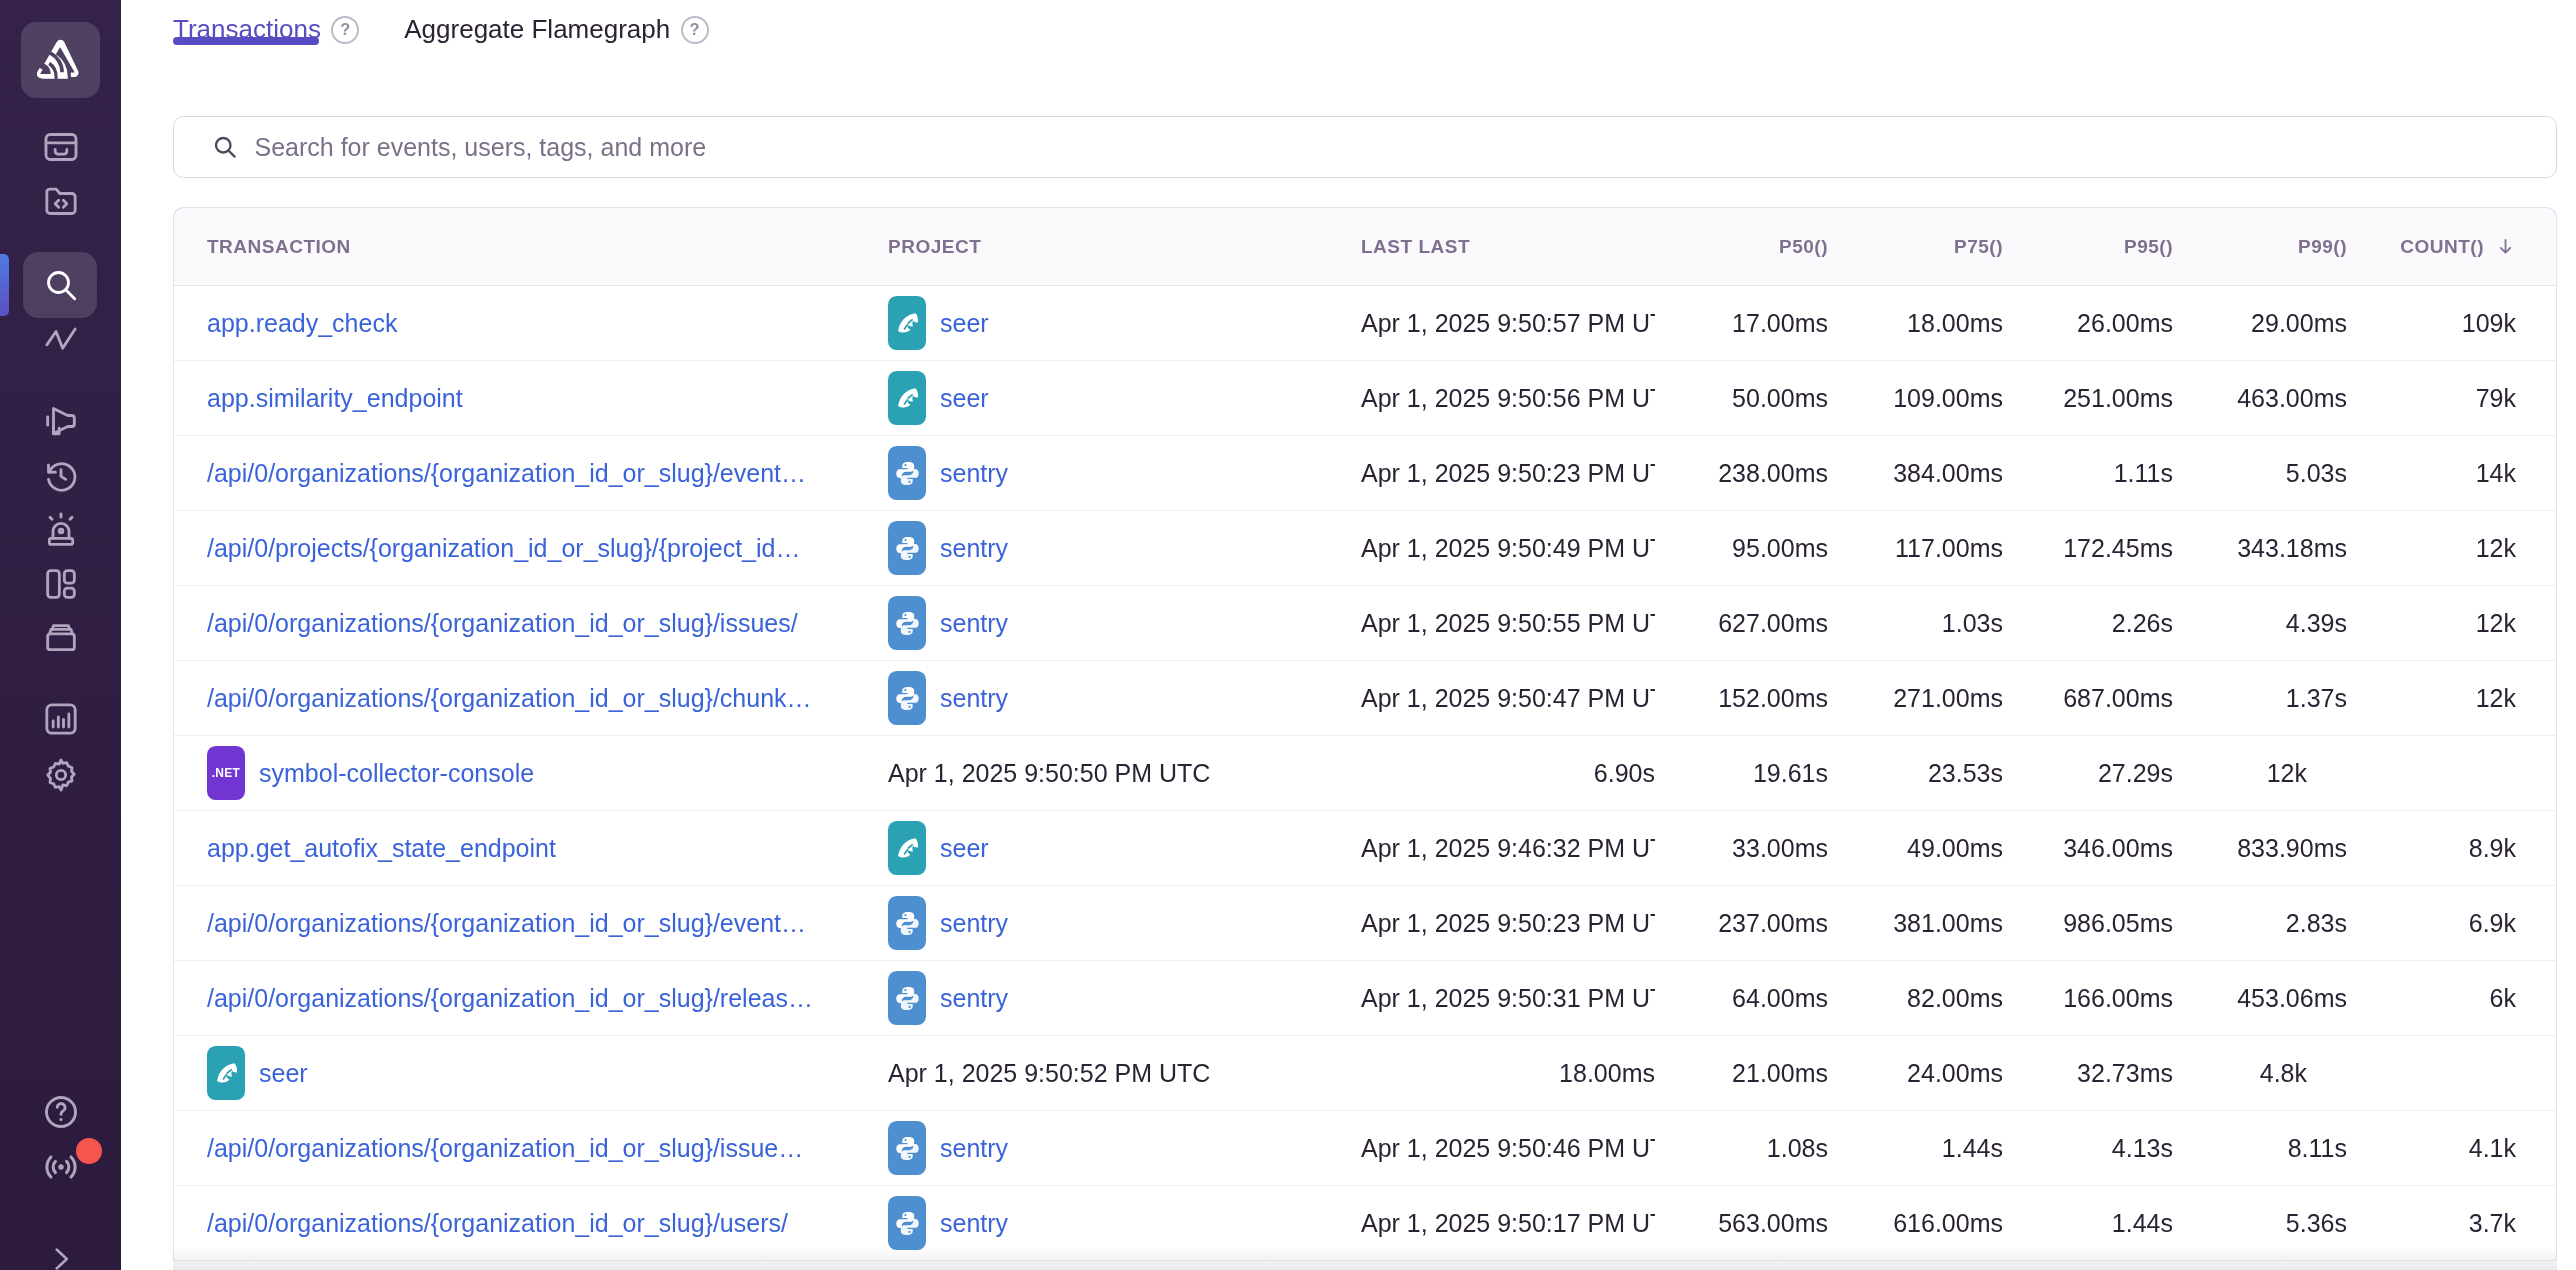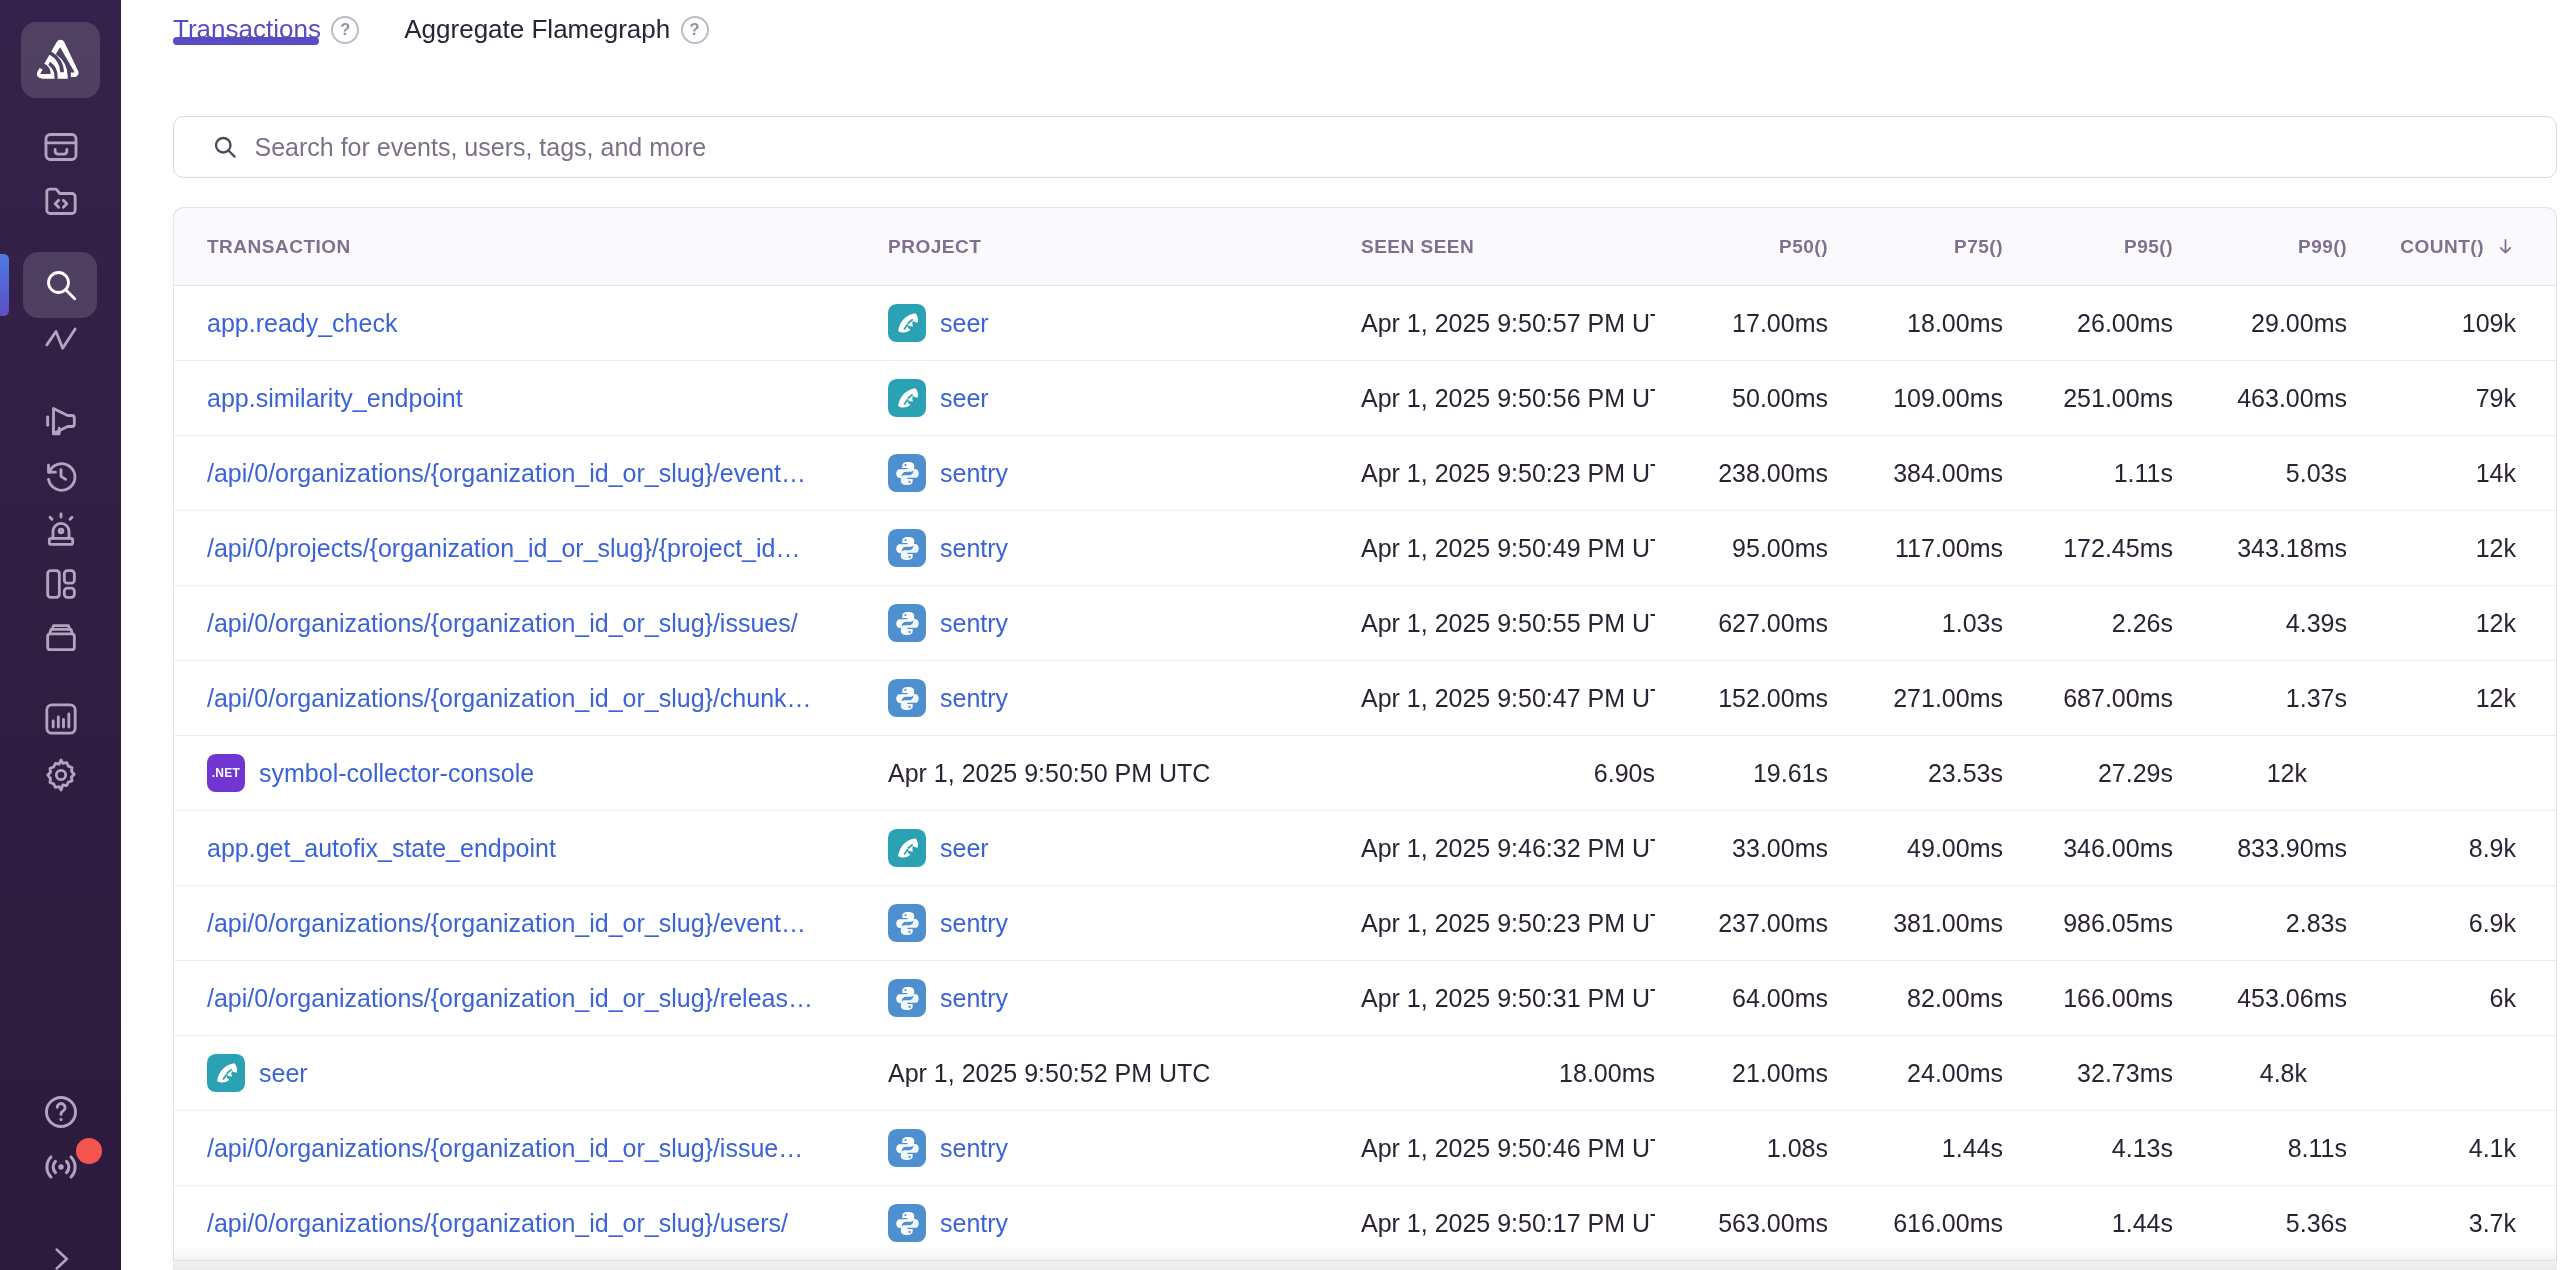--- a/index.html
+++ b/index.html
@@ -58,21 +58,21 @@
   .th.right, .td.right { text-align:right; justify-content:flex-end; }
   .th:first-child, .td:first-child { padding-left:33px; }
   .th:last-child, .td:last-child { padding-right:40px; }
   .th-count { display:flex; align-items:center; gap:11px; }
   .th-count svg { stroke:#80708f; fill:none; stroke-width:2; stroke-linecap:round; stroke-linejoin:round; }
   .trow { height:75px; border-bottom:1.7px solid #efecf3; background:#fff; }
   .trow:last-child { border-bottom:1.7px solid #efecf3; }
   .td { font-size:25px; color:#2b2233; white-space:nowrap; overflow:hidden; }
   .td a { color:#3a63d9; text-decoration:none; }
   .td.proj { display:flex; align-items:center; gap:14px; overflow:visible; }
-  .proj-icon { width:38px; height:38px; border-radius:8.6px; flex:0 0 auto;
+  .proj-icon { width:38px; height:54px; border-radius:8.6px; flex:0 0 auto;
     display:flex; align-items:center; justify-content:center; color:#fff; }
   .proj-icon svg { width:29px; height:29px; }
   .proj-icon.dotnet { font-size:12px; font-weight:700; letter-spacing:0.3px; }
 
   .bottom-fade { position:absolute; left:173px; top:1247px; width:2384px; height:24px;
     background:linear-gradient(to bottom, rgba(43,34,51,0) 0%, rgba(43,34,51,0.10) 100%);
     pointer-events:none; }
 </style>
 </head>
 <body>
@@ -211,21 +211,21 @@
       <circle cx="10.5" cy="10.5" r="6.2"></circle>
       <path d="M15.2 15.2l5 5"></path>
     </svg>
   <input class="search-input" placeholder="Search for events, users, tags, and more" style="">
 </div>
 
 <div class="table">
   <div class="thead">
     <div class="th">TRANSACTION</div>
     <div class="th">PROJECT</div>
-    <div class="th">SEEN SEEN</div>
+    <div class="th">LAST LAST</div>
     <div class="th right">P50()</div>
     <div class="th right">P75()</div>
     <div class="th right">P95()</div>
     <div class="th right">P99()</div>
     <div class="th right">
       <span class="th-count" style="justify-content:flex-end">
         <span>COUNT()</span>
         <svg width="21" height="21" viewBox="0 0 24 24">
             <path d="M12 4.5v14M6.5 13.5l5.5 5.5 5.5-5.5"></path>
           </svg>

